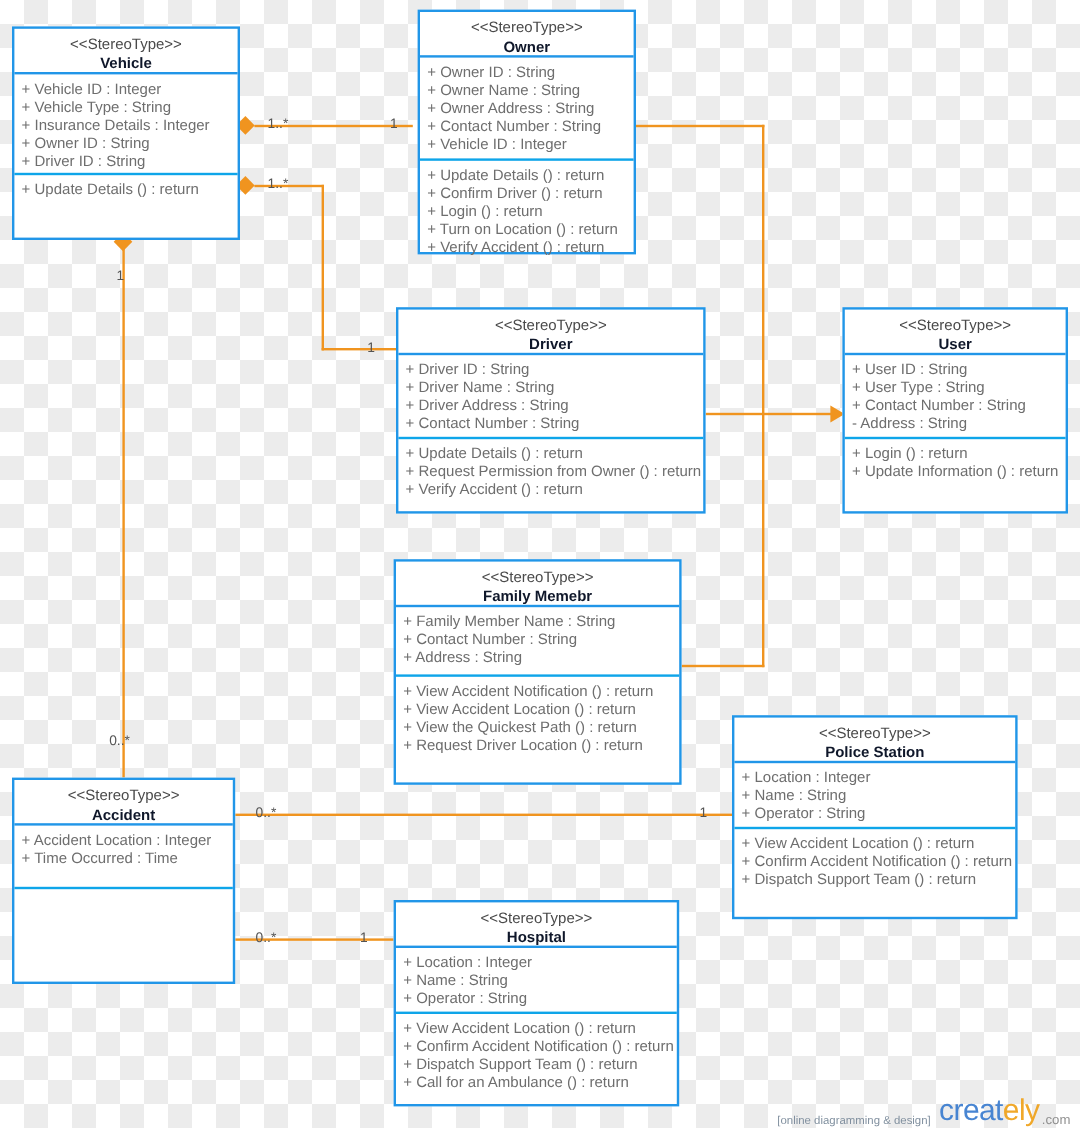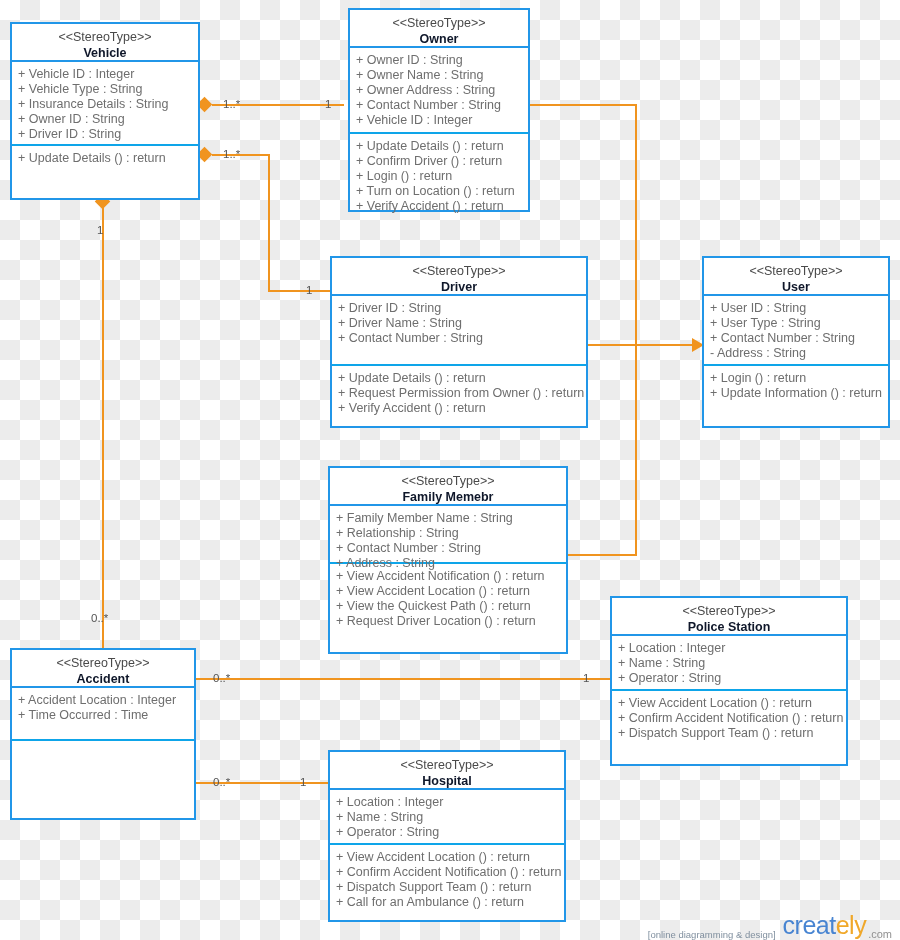--- a/index.html
+++ b/index.html
@@ -161,21 +161,21 @@
 
   <div class="uml-class" style="left:10px; top:22px; width:190px; height:178px;">
     <div class="uml-header" style="height:38px;">
       <span class="uml-stereo">&lt;&lt;StereoType&gt;&gt;</span>
       <span class="uml-name">Vehicle</span>
     </div>
     <div class="uml-attrs" style="height:84px;">
       <ul>
         <li>+ Vehicle ID : Integer</li>
         <li>+ Vehicle Type : String</li>
-        <li>+ Insurance Details : String</li>
+        <li>+ Insurance Details : Integer</li>
         <li>+ Owner ID : String</li>
         <li>+ Driver ID : String</li>
       </ul>
     </div>
     <div class="uml-ops">
       <ul>
         <li>+ Update Details () : return</li>
       </ul>
     </div>
   </div>
@@ -207,20 +207,21 @@
 
   <div class="uml-class" style="left:330px; top:256px; width:258px; height:172px;">
     <div class="uml-header" style="height:38px;">
       <span class="uml-stereo">&lt;&lt;StereoType&gt;&gt;</span>
       <span class="uml-name">Driver</span>
     </div>
     <div class="uml-attrs" style="height:70px;">
       <ul>
         <li>+ Driver ID : String</li>
         <li>+ Driver Name : String</li>
+        <li>+ Driver Address : String</li>
         <li>+ Contact Number : String</li>
       </ul>
     </div>
     <div class="uml-ops">
       <ul>
         <li>+ Update Details () : return</li>
         <li>+ Request Permission from Owner () : return</li>
         <li>+ Verify Accident () : return</li>
       </ul>
     </div>
@@ -248,21 +249,20 @@
   </div>
 
   <div class="uml-class" style="left:328px; top:466px; width:240px; height:188px;">
     <div class="uml-header" style="height:38px;">
       <span class="uml-stereo">&lt;&lt;StereoType&gt;&gt;</span>
       <span class="uml-name">Family Memebr</span>
     </div>
     <div class="uml-attrs" style="height:58px;">
       <ul>
         <li>+ Family Member Name : String</li>
-        <li>+ Relationship : String</li>
         <li>+ Contact Number : String</li>
         <li>+ Address : String</li>
       </ul>
     </div>
     <div class="uml-ops">
       <ul>
         <li>+ View Accident Notification () : return</li>
         <li>+ View Accident Location () : return</li>
         <li>+ View the Quickest Path () : return</li>
         <li>+ Request Driver Location () : return</li>

